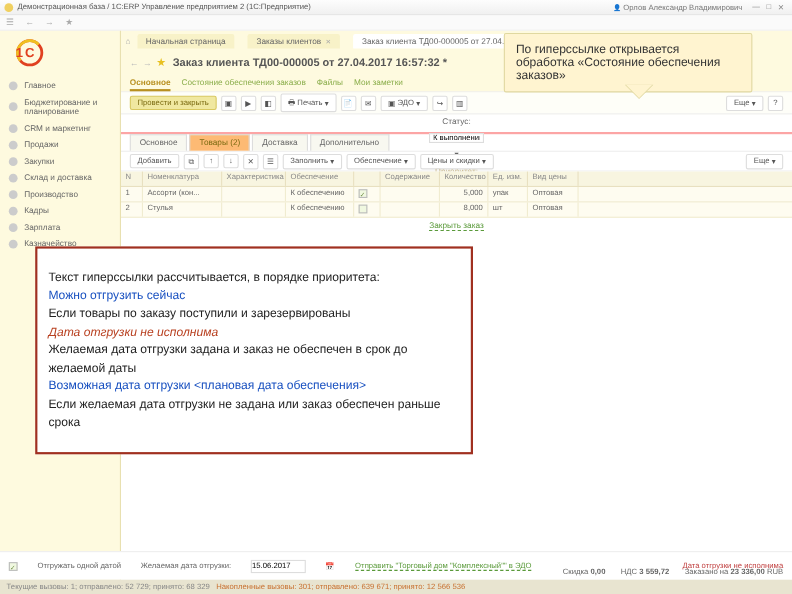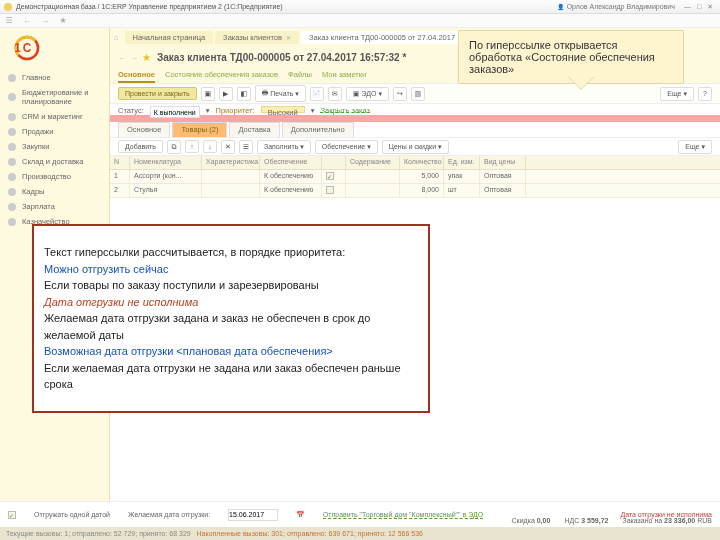--- a/index.html
+++ b/index.html
@@ -22,40 +22,40 @@
 .logo .lg { width:34px; height:30px; position:relative;}
 .logo svg{overflow:visible;}
 .side-items { padding: 2px 0;}
 .side-item { display:flex; align-items:center; padding:3px 8px; color:#666; font-size:7.5px; cursor:pointer;}
 .side-item .dot{width:8px;height:8px;border-radius:50%;background:#ccc;margin-right:6px;flex-shrink:0;}
 
 .main { flex:1; display:flex; flex-direction:column; background:#fff; min-width:0;}
 .tabs-area { background:#fefadf; height:40px;}
 .tabs-top { display:flex; align-items:center; height:18px; padding:0 4px; font-size:7.5px;}
 .tabs-top .home{color:#aaa;margin-right:6px;}
-.tabs-top .tab{background:#f8f2c8; padding:2px 8px; color:#666; border-radius:2px 2px 0 0; margin-right:2px; position:relative;}
+.tabs-top .tab{background:#f8f2c8; padding:2px 8px; color:#666; border-radius:2px 2px 0 0; margin-right:12px; position:relative;}
 .tabs-top .tab.active{background:#fff; }
 .tabs-top .tab .x{margin-left:4px;color:#aaa;font-size:6px;}
 
 .doc-title-row{display:flex;align-items:center;height:22px;background:#fefadf;padding:0 8px;}
 .doc-title-row .back{color:#bbb;margin-right:4px;}
 .doc-title-row .star{color:#e8c020;margin-right:6px;font-size:10px;}
 .doc-title-row .title{font-size:10px;font-weight:bold;color:#555;}
 
 .sub-tabs{display:flex;height:16px;padding:0 8px;gap:10px;background:#fefadf;border-bottom:1px solid #eee;}
 .sub-tabs .st{font-size:7.5px;color:#8aad4a;padding:2px 0;cursor:pointer;}
 .sub-tabs .st.active{color:#b89020;border-bottom:2px solid #b89020;font-weight:bold;}
 
 .toolbar{display:flex;align-items:center;height:20px;padding:3px 8px;gap:4px;border-bottom:1px solid #eee;background:#fefef8;}
 .btn{padding:2px 6px;border:1px solid #ddd;border-radius:2px;font-size:7px;background:#fff;color:#555;display:flex;align-items:center;gap:2px;}
 .btn.green{background:#f0e8a0;border-color:#d8c860;color:#7a6a10;}
 .toolbar-right{margin-left:auto;display:flex;gap:4px;}
 .btn.sq{width:14px;padding:2px 0;justify-content:center;}
 
-.row2{display:flex;height:18px;padding:2px 8px;gap:6px;font-size:7.5px;border-bottom:7px solid #fca5a5;color:#666;}
+.row2{display:flex;align-items:center;height:18px;padding:2px 8px;gap:6px;font-size:7.5px;border-bottom:2px solid #fca5a5;color:#666;flex-direction:column;}
 .row2 input[type=text]{border:1px solid #ddd;height:12px;font-size:7px;padding:0 3px;width:50px;}
 .row2 .prio{color:#a08020;}
 .row2 .hi{background:#fff0b0;padding:1px 6px;border:1px solid #e8d890;}
 .row2 .link{color:#5a9a3a;border-bottom:1px dashed #5a9a3a;}
 
 .data-tabs{display:flex;height:16px;padding:0 8px;gap:2px;border-bottom:1px solid #eee;}
 .data-tabs .dt{padding:2px 8px;font-size:7.5px;border:1px solid #ddd;border-bottom:0;color:#666;background:#f8f8f0;}
 .data-tabs .dt.active{background:#fdba74;color:#7a6a10;}
 
 .grid-toolbar{display:flex;height:18px;padding:2px 8px;gap:4px;align-items:center;border-bottom:1px solid #eee;font-size:7px;}

